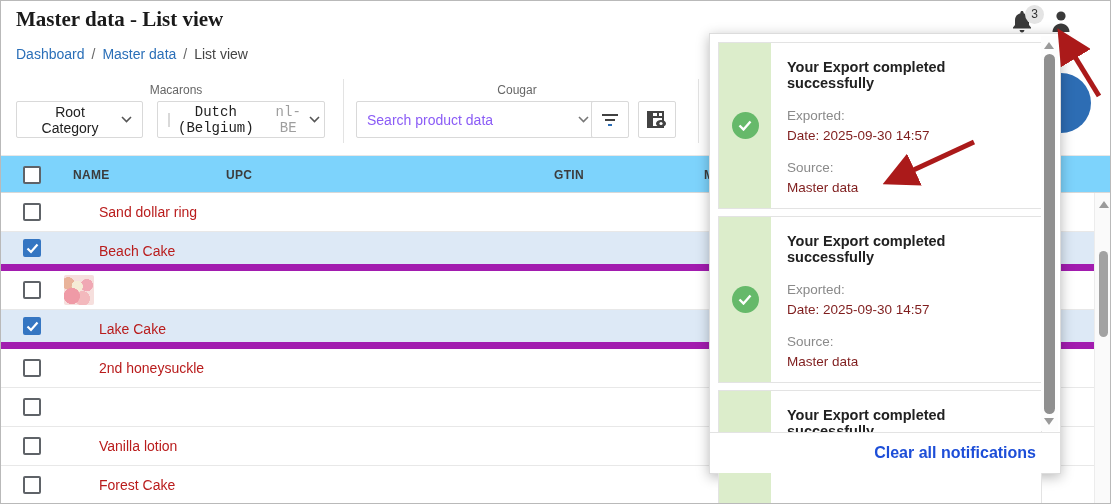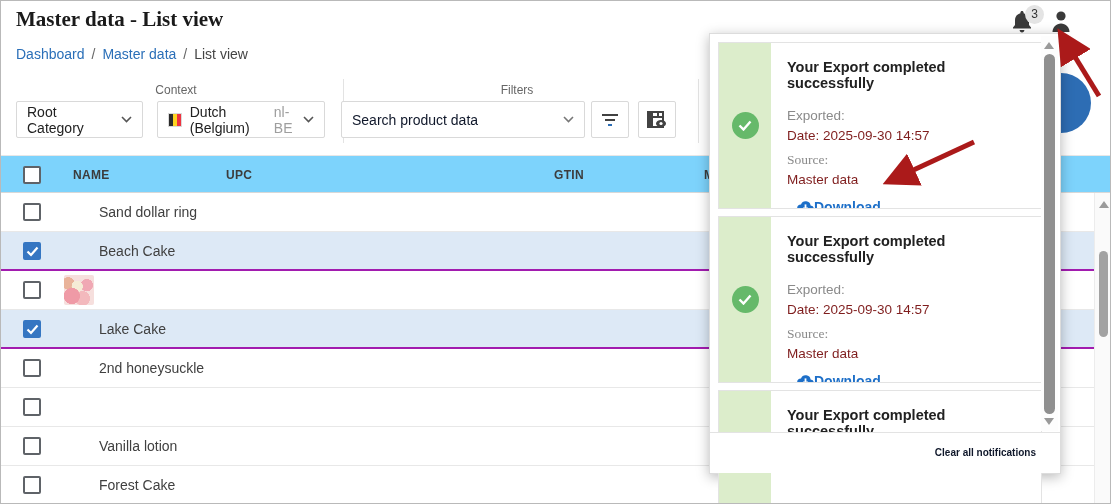--- a/index.html
+++ b/index.html
@@ -18,47 +18,47 @@
   .badge { position:absolute; left:15px; top:-4px; width:19px; height:19px; border-radius:50%; background:#e4e4e4; color:#333; font-size:12px; text-align:center; line-height:19px; }
   .person-wrap { position:absolute; left:38px; top:3px; width:28px; height:28px; }
 
   
   .toolbar { position:absolute; left:0; top:74px; width:1111px; height:80px; background:#fff; }
   .group-label { position:absolute; top:8px; font-size:12px; color:#666; text-align:center; }
   .lbl-context { left:120px; width:110px; }
   .lbl-filters { left:460px; width:112px; }
   .tb-divider { position:absolute; top:4px; width:1px; height:64px; background:#e3e3e3; }
 
-  .select { position:absolute; top:26px; height:37px; border:1px solid #d9d9d9; border-radius:2px; background:#fff; display:flex; align-items:center; padding:0 10px; font-size:14px; cursor:pointer; }
+  .select { position:absolute; top:26px; height:37px; border:1px solid #d9d9d9; border-radius:2px; background:#fff; display:flex; align-items:center; padding:0 10px; font-size:14px; cursor:pointer;text-align:center; }
   .select .chev { margin-left:auto; padding-left:8px; display:flex; align-items:center; }
   .sel-category { left:15px; width:127px; }
-  .sel-language { left:156px; width:168px; }
-  .sel-search { left:340px; width:244px; color:#0f172a; }
+  .sel-language { left:156px; width:168px;font-family:Liberation Mono, monospace; }
+  .sel-search { left:355px; width:244px; color:#8b5cf6; }
   .flag { width:21px; height:14px; display:inline-flex; margin-right:8px; border:1px solid #d9d9d9; }
   .flag i { flex:1; }
   .flag .f-b { background:#2b2b2b; } .flag .f-y { background:#fdd420; } .flag .f-r { background:#ee3340; }
   .lang-code { color:#9e9e9e; margin-left:22px; }
 
   .icon-btn { position:absolute; top:26px; width:38px; height:37px; border:1px solid #d9d9d9; border-radius:2px; background:#fff; display:flex; align-items:center; justify-content:center; cursor:pointer; }
   .btn-filter { left:590px; }
   .btn-columns { left:637px; }
 
   
   .thead { position:absolute; left:0; top:154px; width:1111px; height:38px; background:#7dd3fc; border-top:1px solid #e7e7e7; border-bottom:1px solid #d8d8d8; }
   .th { position:absolute; top:0; height:38px; line-height:38px; font-size:12px; font-weight:700; color:#3c3c3c; letter-spacing:.3px; }
   .th-name { left:72px; } .th-upc { left:225px; } .th-gtin { left:553px; } .th-m { left:703px; }
 
   .tbody { position:absolute; left:0; top:192px; width:1093px; }
   .row { position:relative; width:1093px; height:39px; border-bottom:1px solid #e8e8e8; background:#fff; }
-  .row.sel { background:#dde9f6; border-bottom:2px solid #a21caf; }
+  .row.sel { background:#dde9f6; border-bottom:7px solid #a21caf; }
   .cb { position:absolute; left:22px; top:50%; margin-top:-9px; width:18px; height:18px; border:2px solid #5f6368; border-radius:2px; background:#fff; cursor:pointer; }
   .thead .cb { top:10px; margin-top:0; }
   .cb.on { border-color:#3576c2; background:#3576c2; }
   .cb.on svg { position:absolute; left:1px; top:2px; }
-  .rname { position:absolute; left:98px; top:0; line-height:39px; font-size:14px; color:#404040; white-space:nowrap; }
+  .rname { position:absolute; left:98px; top:0; line-height:39px; font-size:14px; color:#b91c1c; white-space:nowrap; }
   .thumb { position:absolute; left:63px; top:4px; width:30px; height:30px; border-radius:2px;
     background-color:#f6dfdd;
     background-image:
       radial-gradient(circle at 26% 70%, #ef9aa6 0 26%, transparent 27%),
       radial-gradient(circle at 62% 78%, #f3b9bd 0 24%, transparent 25%),
       radial-gradient(circle at 44% 38%, #f5ecd6 0 22%, transparent 23%),
       radial-gradient(circle at 76% 34%, #f0a8b4 0 20%, transparent 21%),
       radial-gradient(circle at 14% 28%, #e9b39a 0 18%, transparent 19%);
   }
 
@@ -74,30 +74,30 @@
   
   .notif-panel { position:absolute; left:708px; top:32px; width:352px; height:441px; background:#fff; border:1px solid #dcdcdc; box-shadow:0 3px 12px rgba(0,0,0,.28); z-index:10; }
   .notif-scroll { position:absolute; left:0; top:0; width:352px; height:480px; overflow:hidden; padding:8px 20px 0 8px; }
   .ncard { display:flex; border:1px solid #e3e3e3; background:#fff; height:167px; margin-bottom:7px; overflow:hidden; }
   .nstripe { width:52px; background:#dcedcb; flex:none; display:flex; align-items:center; justify-content:center; }
   .ncheck { width:27px; height:27px; border-radius:50%; background:#66b96a; display:flex; align-items:center; justify-content:center; }
   .nbody { padding:13px 14px 0 16px; font-size:13.5px; }
   .n-title { font-size:14.5px; font-weight:700; color:#212121; margin:3px 0 15px; }
   .n-label { color:#8a8a8a; line-height:20px; }
   .n-value { color:#7f1d1d; line-height:20px; }
-  .n-group2 { margin-top:4px;font-family:Liberation Serif, serif; }
+  .n-group2 { margin-top:12px; }
   .n-download { margin-top:9px; margin-left:10px; display:flex; align-items:center; color:#1d6fc8; font-weight:700; font-size:14px; cursor:pointer; }
 
   .notif-sb { position:absolute; right:2px; top:2px; width:17px; height:395px; background:#fdfdfd; }
   .notif-sb .tri-up { left:3px; top:6px; border-bottom:7px solid #9a9a9a; }
   .notif-sb .tri-down { left:3px; bottom:6px; border-top:7px solid #9a9a9a; }
   .notif-thumb { position:absolute; left:3px; top:18px; width:11px; height:360px; background:#8f8f8f; border-radius:6px; }
 
   .notif-footer { position:absolute; left:0; bottom:0; width:100%; height:41px; border-top:1px solid #e3e3e3; background:#fff; }
-  .clear-link { position:absolute; right:24px; top:0; line-height:40px; color:#0f172a; font-size:10px; font-weight:700; cursor:pointer; }
+  .clear-link { position:absolute; right:24px; top:0; line-height:40px; color:#1d4ed8; font-size:16px; font-weight:700; cursor:pointer; }
 
   
   .arrows { position:absolute; left:0; top:0; width:1111px; height:504px; z-index:30; pointer-events:none; }
 </style>
 </head>
 <body>
 
 <div class="app">
 
   <div class="page-title">Master data - List view</div>
@@ -115,22 +115,22 @@
     </div>
     <div class="person-wrap">
       <svg width="26" height="27" viewBox="0 0 26 27">
           <circle cx="13" cy="8" r="4.6" fill="#3a3a3a"></circle>
           <path fill="#3a3a3a" d="M4.5 24c0-4.7 3.8-8.5 8.5-8.5s8.5 3.8 8.5 8.5z"></path>
         </svg>
     </div>
   </div>
 
   <div class="toolbar">
-    <div class="group-label lbl-context">Context</div>
-    <div class="group-label lbl-filters">Filters</div>
+    <div class="group-label lbl-context">Macarons</div>
+    <div class="group-label lbl-filters">Cougar</div>
     <div class="tb-divider" style="left:342px"></div>
     <div class="tb-divider" style="left:697px"></div>
 
     <div class="select sel-category">
       <span>Root Category</span>
       <span class="chev">
           <svg width="11" height="7" viewBox="0 0 11 7">
             <polyline points="1,1 5.5,5.5 10,1" fill="none" stroke="#555" stroke-width="1.6"></polyline>
           </svg>
         </span>

